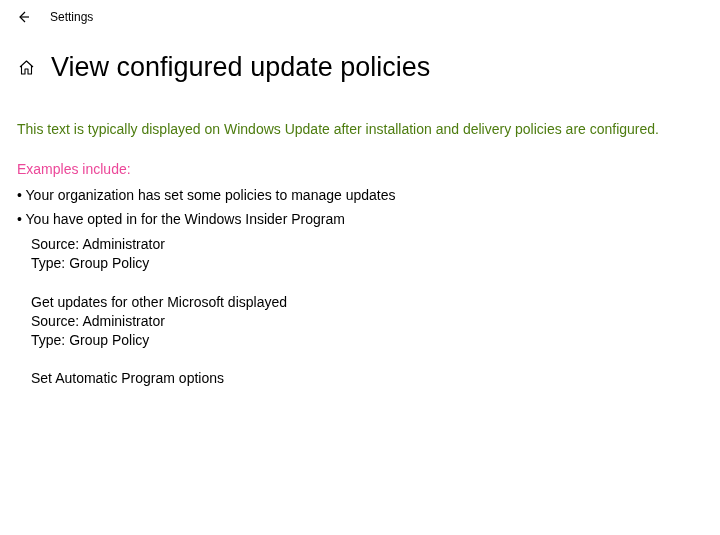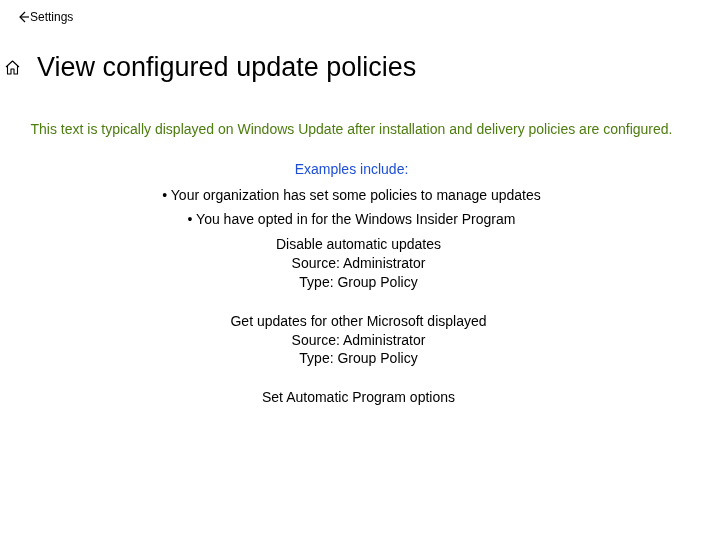--- a/index.html
+++ b/index.html
@@ -12,37 +12,37 @@
       background: #ffffff;
       color: #000000;
       width: 720px;
       height: 535px;
       overflow: hidden;
     }
     .header-bar {
       display: flex;
       align-items: center;
       padding: 10px 16px;
+      gap: 20px;
     }
     .back-arrow {
       width: 14px;
       height: 14px;
       display: flex;
       align-items: center;
       justify-content: center;
       cursor: pointer;
     }
     .header-title {
       font-size: 12px;
       font-weight: 400;
       color: #000;
     }
     .content {
-      padding: 18px 20px 0 3px;
-      text-align: center;
+      padding: 18px 20px 0 17px;
     }
     .page-title-row {
       display: flex;
       align-items: center;
       gap: 16px;
       margin-bottom: 38px;
     }
     .home-icon {
       width: 18px;
       height: 18px;
@@ -62,21 +62,21 @@
       color: #000;
       margin-bottom: 14px;
     }
     .description-text {
       font-size: 14px;
       color: #4d7c0f;
       margin-bottom: 24px;
     }
     .examples-label {
       font-size: 14px;
-      color: #1d4ed8;
+      color: #ec4899;
       margin-bottom: 10px;
     }
     .example-item {
       font-size: 14px;
       color: #000;
       margin-bottom: 8px;
     }
     .policies-heading {
       font-size: 19px;
       font-weight: 400;
@@ -118,21 +118,20 @@
   </div>
 
   <p class="description-text">This text is typically displayed on Windows Update after installation and delivery policies are configured.</p>
 
   <p class="examples-label">Examples include:</p>
   <p class="example-item">• <span>Your organization has set some policies to manage updates</span></p>
   <p class="example-item">• <span>You have opted in for the Windows Insider Program</span></p>
 
 
   <div class="policy-block">
-    <div class="policy-line">Disable automatic updates</div>
     <div class="policy-line"><span>Source:</span> <span>Administrator</span></div>
     <div class="policy-line"><span>Type:</span> <span>Group Policy</span></div>
   </div>
 
   <div class="policy-block">
     <div class="policy-line">Get updates for other Microsoft displayed</div>
     <div class="policy-line"><span>Source:</span> <span>Administrator</span></div>
     <div class="policy-line"><span>Type:</span> <span>Group Policy</span></div>
   </div>
 

